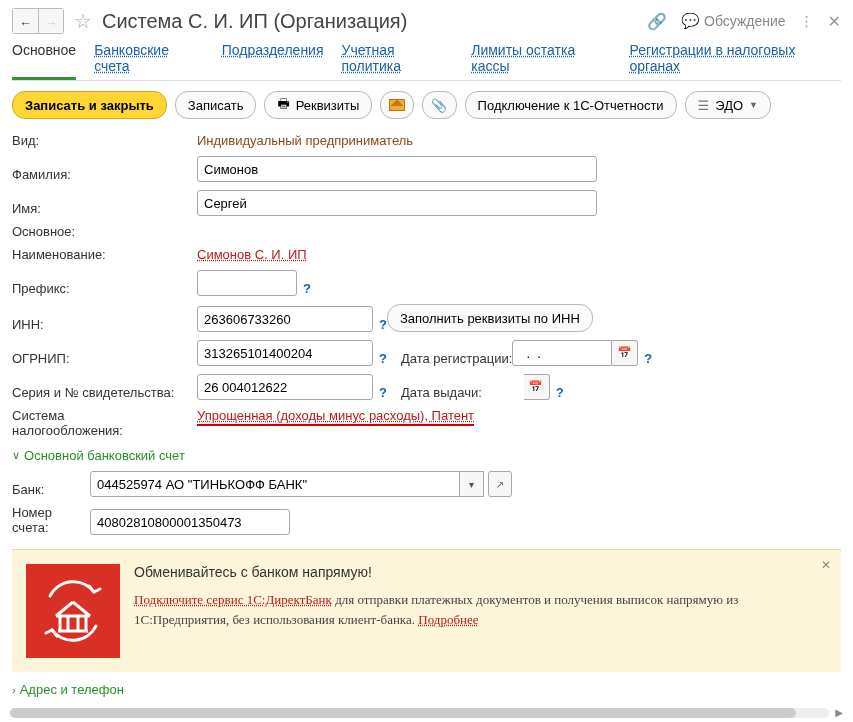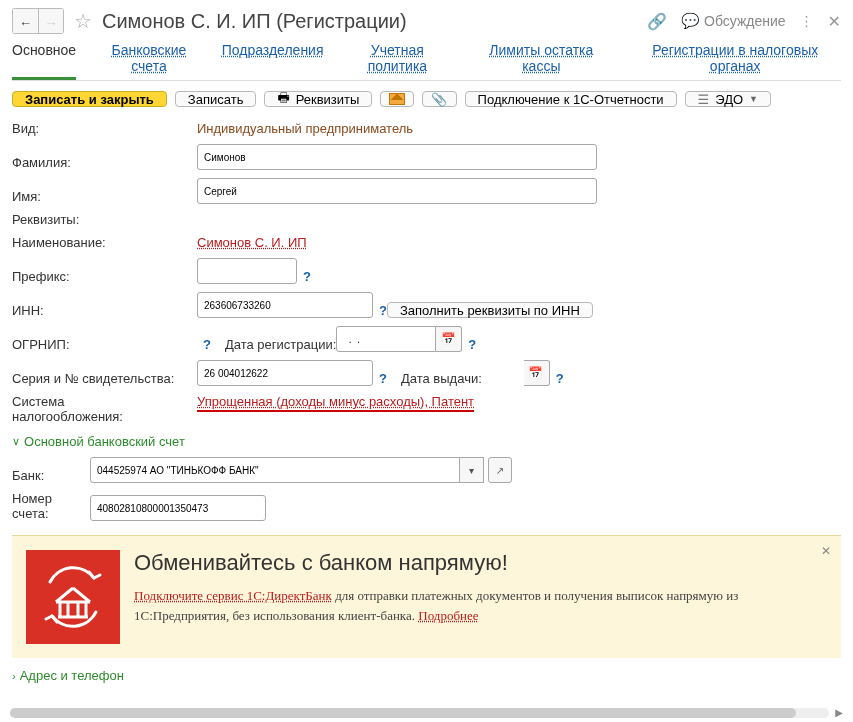--- a/index.html
+++ b/index.html
@@ -7,55 +7,55 @@
   .window { padding: 8px 12px; }
   .titlebar { display: flex; align-items: center; gap: 6px; margin-bottom: 8px; }
   .nav-btn { width: 26px; height: 26px; border: 1px solid #bbb; background: #f7f7f7; display: flex; align-items: center; justify-content: center; cursor: pointer; }
   .nav-group { display: flex; border-radius: 3px; overflow: hidden; }
   .nav-group .nav-btn:first-child { border-right: none; }
   .star-icon { color: #aaa; font-size: 20px; cursor: pointer; margin: 0 4px; }
   .title { font-size: 20px; color: #444; flex: 1; }
   .title-actions { display: flex; align-items: center; gap: 14px; color: #888; }
   .title-actions .clickable { cursor: pointer; display: flex; align-items: center; gap: 4px; font-size: 14px; }
   .tabs { display: flex; gap: 18px; border-bottom: 1px solid #ddd; padding-bottom: 6px; margin-bottom: 10px; font-size: 14px; }
-  .tab { color: #1a60ab; text-decoration: underline dotted; cursor: pointer; text-align: center; }
+  .tab { color: #1a60ab; text-decoration: underline dotted; cursor: pointer; }
   .tab.active { color: #333; text-decoration: none; border-bottom: 3px solid #3a8f3a; padding-bottom: 3px; margin-bottom: -6px; }
   .toolbar { display: flex; gap: 8px; margin-bottom: 14px; align-items: center; }
-  .btn { height: 16px; padding: 0 12px; border: 1px solid #b8b8b8; background: #fafafa; cursor: pointer; font-size: 13px; display: flex; align-items: center; gap: 6px; border-radius: 4px; }
+  .btn { height: 28px; padding: 0 12px; border: 1px solid #b8b8b8; background: #fafafa; cursor: pointer; font-size: 13px; display: flex; align-items: center; gap: 6px; border-radius: 13px; }
   .btn.primary { background: #ffd634; border-color: #cbae1e; font-weight: bold; }
   .btn.icon-only { padding: 0 8px; }
   .btn .mail-icon { width: 16px; height: 12px; background: #f4a940; border: 1px solid #c47700; position: relative; }
   .btn .mail-icon:after { content: ""; position: absolute; top: 0; left: 0; right: 0; height: 6px; background: linear-gradient(135deg, transparent 50%, #c47700 50%), linear-gradient(-135deg, transparent 50%, #c47700 50%); background-size: 50% 100%; background-repeat: no-repeat; background-position: left, right; }
   .form { }
   .row { display: flex; align-items: flex-end; margin-bottom: 8px; }
   .label { width: 185px; flex-shrink: 0; color: #333; }
   .value-brown { color: #8b4a1e; }
   .link { color: #b91c1c; text-decoration: underline dotted; cursor: pointer; }
-  input[type=text] { height: 26px; border: 1px solid #a8a8a8; padding: 0 6px; font-size: 10px; border-radius: 3px; }
+  input[type=text] { height: 26px; border: 1px solid #a8a8a8; padding: 0 6px; font-size: 13px; border-radius: 3px; }
   .input-wide { width: 400px; }
   .input-med { width: 176px; }
   .input-small { width: 100px; }
   .input-date { width: 100px; }
   .help { color: #1a60ab; margin-left: 6px; cursor: pointer; font-weight: bold; }
   .sub-label { margin-left: 14px; }
   .date-group { display: inline-flex; align-items: stretch; }
   .date-group input { border-top-right-radius: 0; border-bottom-right-radius: 0; }
   .date-btn { width: 26px; height: 26px; border: 1px solid #a8a8a8; border-left: none; background: #f7f7f7; display: flex; align-items: center; justify-content: center; cursor: pointer; border-top-right-radius: 3px; border-bottom-right-radius: 3px; }
   .tax-line .link { border-bottom: 2px solid #cc0000; padding-bottom: 1px; display: inline-block; }
   .section-toggle { color: #2d8b2d; cursor: pointer; display: flex; align-items: center; gap: 4px; margin: 10px 0 8px; font-size: 13px; }
   .section-toggle.collapsed { color: #2d8b2d; }
   .chevron { font-size: 11px; }
   .bank-row .label { width: 78px; }
   .bank-input-group { display: flex; align-items: stretch; }
   .bank-input-group input { width: 370px; border-top-right-radius: 0; border-bottom-right-radius: 0; }
   .drop-btn, .ext-btn { width: 24px; height: 26px; border: 1px solid #a8a8a8; border-left: none; background: #f7f7f7; display: flex; align-items: center; justify-content: center; cursor: pointer; font-size: 10px; color: #555; }
   .ext-btn { border-radius: 3px; margin-left: 4px; border-left: 1px solid #a8a8a8; }
   .banner { background: #fdf6da; border-top: 1px solid #e4d89c; margin-top: 14px; padding: 14px; display: flex; gap: 14px; position: relative; }
   .banner-icon { width: 94px; height: 94px; background: #d93025; flex-shrink: 0; display: flex; align-items: center; justify-content: center; }
-  .banner-title { font-size: 22px; margin-bottom: 10px; color: #333; }
+  .banner-title { font-size: 14px; margin-bottom: 10px; color: #333; }
   .banner-text { line-height: 1.5; color: #444; font-family: Liberation Serif, serif; }
   .banner-close { position: absolute; top: 8px; right: 10px; color: #888; cursor: pointer; font-size: 12px; }
   .scrollbar { position: absolute; bottom: 4px; left: 10px; right: 24px; height: 10px; background: #eee; border-radius: 5px; }
   .scrollbar-thumb { position: absolute; left: 0; top: 0; bottom: 0; width: 96%; background: #ccc; border-radius: 5px; }
   .scrollbar-arrow { position: absolute; bottom: 4px; right: 10px; color: #888; font-size: 10px; }
   svg { display: block; }
 </style>
 </head>
 <body>
 
@@ -63,21 +63,21 @@
   <div class="titlebar">
     <div class="nav-group">
       <div class="nav-btn">
           <span>←</span>
         </div>
       <div class="nav-btn" style="color:#ccc">
           <span>→</span>
         </div>
     </div>
     <span class="star-icon">☆</span>
-    <div class="title">Симонов С. И. ИП (Регистрации)</div>
+    <div class="title">Система С. И. ИП (Организация)</div>
     <div class="title-actions">
       <span class="clickable" style="font-size:16px;color:#999">🔗</span>
       <span class="clickable">
         <span style="font-size:15px">💬</span>
         <span>Обсуждение</span>
       </span>
       <span class="clickable" style="color:#999">⋮</span>
       <span class="clickable" style="color:#999;font-size:16px">✕</span>
     </div>
   </div>
@@ -119,39 +119,40 @@
     </div>
     <div class="row">
       <span class="label">Фамилия:</span>
       <input type="text" class="input-wide" value="Симонов" style="">
     </div>
     <div class="row">
       <span class="label">Имя:</span>
       <input type="text" class="input-wide" value="Сергей" style="">
     </div>
     <div class="row">
-      <span class="label">Реквизиты:</span>
+      <span class="label">Основное:</span>
     </div>
     <div class="row">
       <span class="label">Наименование:</span>
       <span class="link">Симонов С. И. ИП</span>
     </div>
     <div class="row">
       <span class="label">Префикс:</span>
       <input type="text" class="input-small" value="" style="">
       <span class="help">?</span>
     </div>
     <div class="row">
       <span class="label">ИНН:</span>
       <input type="text" class="input-med" value="263606733260" style="">
       <span class="help">?</span>
       <button class="btn" style="margin-left:0">Заполнить реквизиты по ИНН</button>
     </div>
     <div class="row">
       <span class="label">ОГРНИП:</span>
+      <input type="text" class="input-med" value="313265101400204" style="">
       <span class="help">?</span>
       <span class="sub-label">Дата регистрации:</span>
       <div class="date-group">
         <input type="text" class="input-date" value="  .  .    " style="">
         <div class="date-btn">
             <span style="font-size:12px">📅</span>
           </div>
       </div>
       <span class="help">?</span>
     </div>
@@ -187,21 +188,21 @@
         <div class="drop-btn">
             <span>▾</span>
           </div>
         <div class="ext-btn">
             <span>↗</span>
           </div>
       </div>
     </div>
     <div class="row bank-row">
       <span class="label">Номер счета:</span>
-      <input type="text" class="input-med" style="width: 176px;" value="40802810800001350473">
+      <input type="text" class="input-med" style="width: 200px;" value="40802810800001350473">
     </div>
 
     <div class="banner">
       <div class="banner-icon">
         <svg width="70" height="70" viewBox="0 0 70 70">
           <g stroke="#fff" stroke-width="3" fill="none">
             <path d="M20 55 L50 55 M22 55 L22 40 M30 55 L30 40 M40 55 L40 40 M48 55 L48 40 M18 40 L52 40 M35 26 L18 40 M35 26 L52 40"></path>
             <path d="M12 20 A26 26 0 0 1 56 16" stroke-linecap="round"></path>
             <path d="M56 16 L51 10 M56 16 L62 13" stroke-linecap="round"></path>
             <path d="M58 50 A26 26 0 0 1 14 54" stroke-linecap="round"></path>

